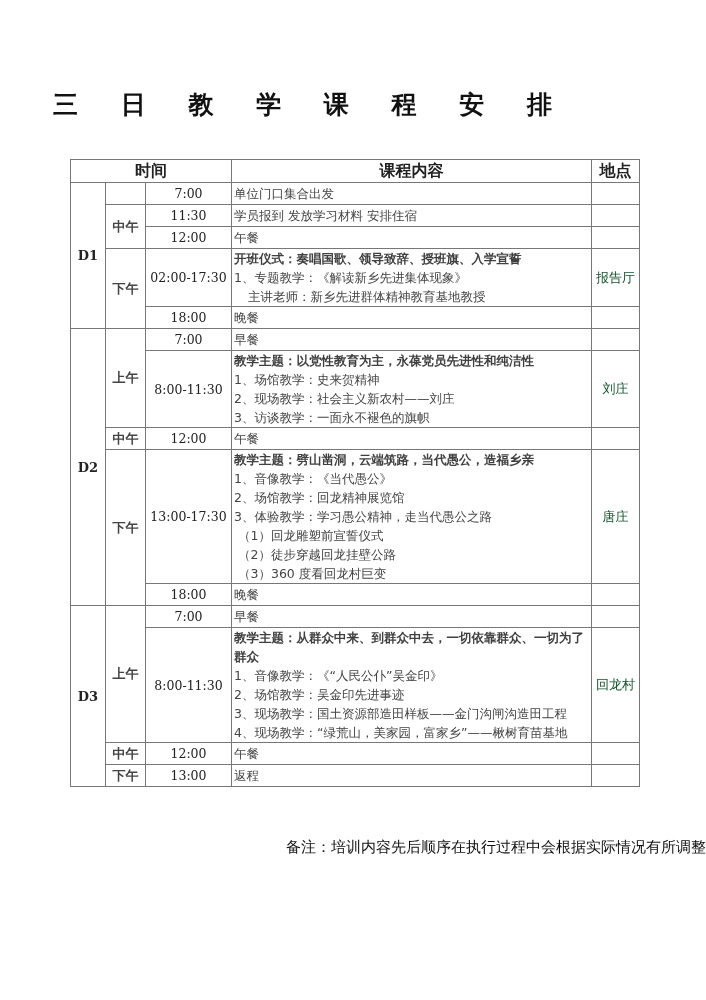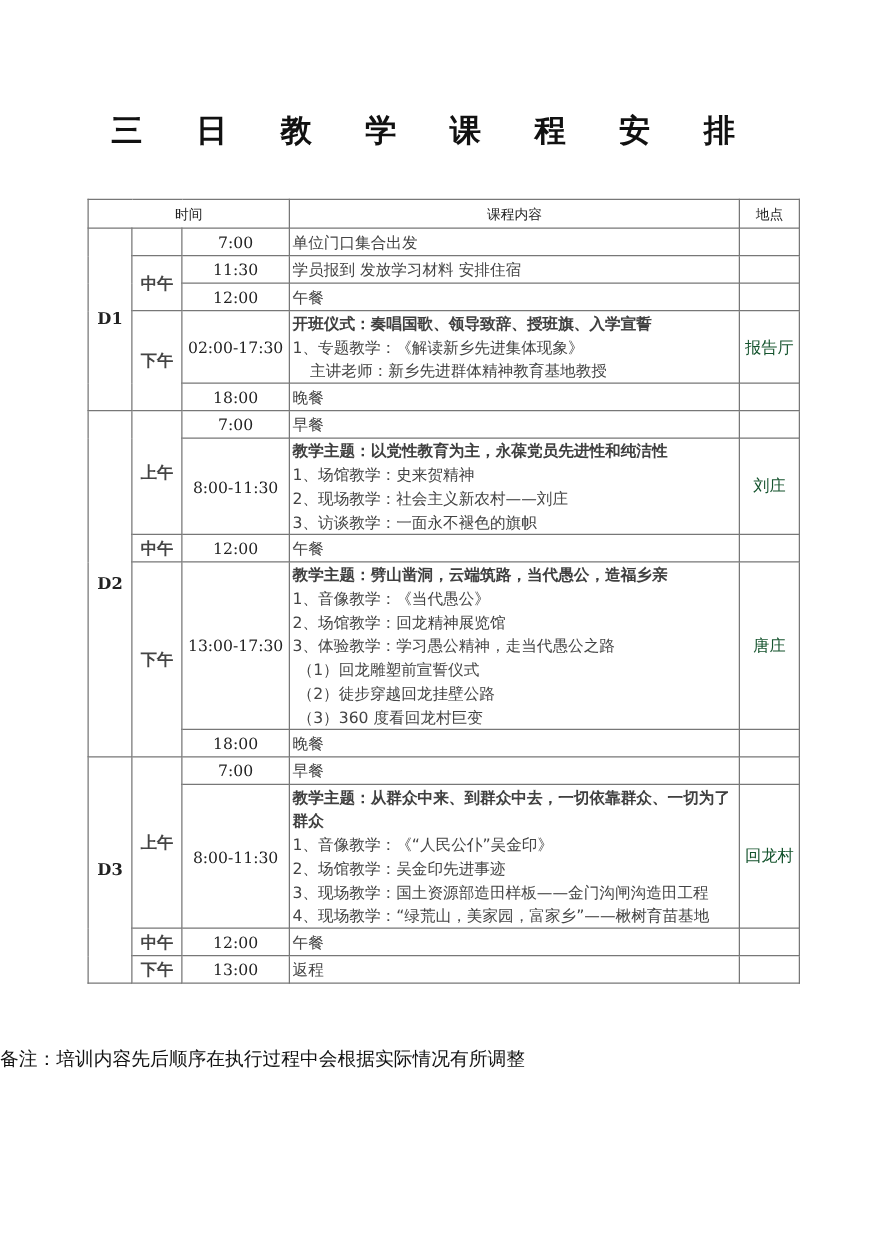--- a/index.html
+++ b/index.html
@@ -1,34 +1,34 @@
 <!DOCTYPE html>
 <html><head>
 <meta charset="utf-8">
 <style>
   html, body { margin: 0; padding: 0; background: #ffffff; }
   body { width: 706px; height: 1000px; position: relative; overflow: hidden;
          font-family: "DejaVu Serif", "Liberation Serif", serif; color: #222; }
   .title { position: absolute; top: 88px; left: 0; width: 622px; text-align: center;
            font-size: 25px; font-weight: bold; letter-spacing: 17px; color: #111;
-           font-family: "DejaVu Sans", sans-serif; margin-left: 36px; }
+           font-family: "DejaVu Sans", sans-serif; }
   table.schedule { position: absolute; left: 70px; top: 159px; width: 570px;
            border-collapse: collapse; table-layout: fixed; font-size: 13px; }
   table.schedule td, table.schedule th { border: 1px solid #777; padding: 0 2px; vertical-align: middle; }
-  th { font-weight: normal; height: 22px; font-size: 11px; font-family: "DejaVu Sans", sans-serif; }
+  th { font-weight: bold; height: 22px; font-size: 16px; font-family: "DejaVu Sans", sans-serif; }
   .c-day { width: 33px; text-align: center; font-weight: bold; }
   .c-period { width: 37px; text-align: center; font-family: "DejaVu Sans", sans-serif; color:#444;font-weight:bold; }
   .c-time { width: 80px; text-align: center; font-size: 12.5px; color: #222; margin-left: 44px; }
   .c-content { text-align: left; font-size: 12.5px; line-height: 19px; color: #444; font-family: "DejaVu Sans", sans-serif; }
   .c-loc { width: 44px; text-align: center; color: #14532d; font-family: "DejaVu Sans", sans-serif; }
   .row-s td { height: 21px; }
   .theme { font-weight: bold; color: #404040; }
   .indent { padding-left: 14px; display: block; }
   .line { display: block; }
-  .note { position: absolute; top: 838px; left: 0; width: 706px; text-align: left; font-size: 15px; color: #111;
+  .note { position: absolute; top: 838px; left: 0; width: 706px; text-align: right; font-size: 15px; color: #111;
           font-family: Liberation Sans, sans-serif; }
 </style>
 </head>
 <body>
 
 <div class="title">三 日 教 学 课 程 安 排</div>
 
 <table class="schedule">
   <colgroup>
       <col style="width:35px">

